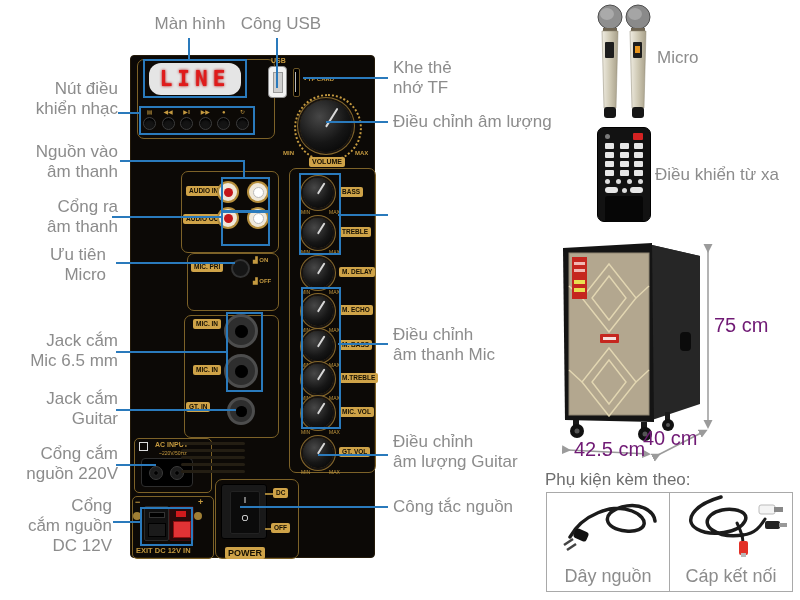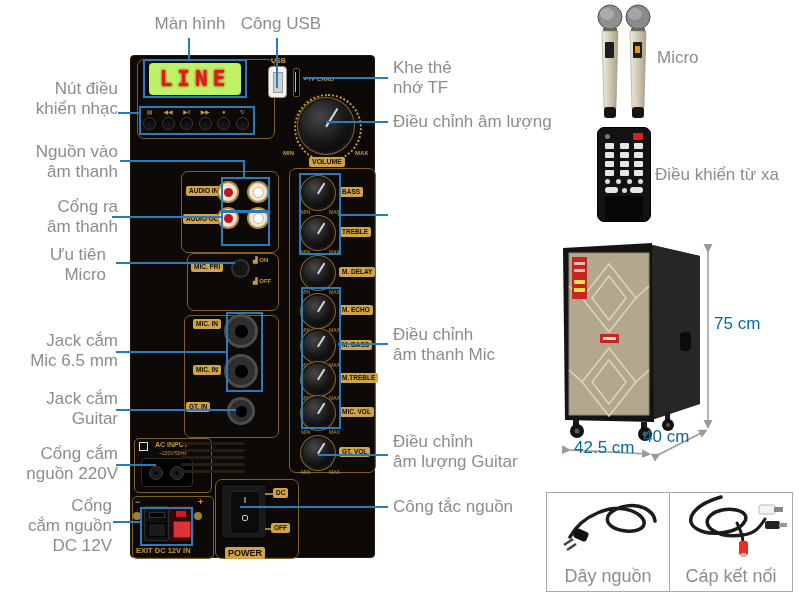--- a/index.html
+++ b/index.html
@@ -10,22 +10,22 @@
   .lbl.r{text-align:right;}
   .cline{position:absolute;background:#2a7abc;}
   .bbox{position:absolute;border:2px solid #2a7abc;}
   
   #panel{position:absolute;left:130px;top:55px;width:245px;height:503px;
          background:#0c0906;border-radius:4px;border:1px solid #241a0a;box-sizing:border-box;}
   .sect{position:absolute;border:1px solid #7d6228;border-radius:7px;}
   .g{color:#c59a40;}
   .bdg{position:absolute;background:#cfa348;color:#161003;font-weight:bold;font-size:6.5px;
        line-height:10px;padding:0 3px;border-radius:2px;white-space:nowrap;}
-  #display{position:absolute;left:18px;top:7px;width:92px;height:32px;background:#bef264;
-           border-radius:4px;display:flex;align-items:center;justify-content:center;}
+  #display{position:absolute;left:18px;top:7px;width:92px;height:32px;background:#e5e5e5;
+           border-radius:12px;display:flex;align-items:center;justify-content:center;}
   #display .seg{font-family:"DejaVu Sans Mono",monospace;font-weight:bold;font-size:21px;
                 color:#e01b1b;letter-spacing:5px;text-shadow:0 0 3px #a00;}
   .mbtnwrap{position:absolute;display:flex;justify-content:space-between;}
   .mcol{display:flex;flex-direction:column;align-items:center;width:15px;}
   .mico{color:#c59a40;font-size:6px;line-height:7px;height:8px;}
   .mbtn{width:11px;height:11px;border-radius:50%;background:#141414;border:1px solid #3c3c3c;
         box-shadow:inset 0 2px 2px #000;}
   .knob{position:absolute;border-radius:50%;
         background:radial-gradient(circle at 38% 32%,#474747,#161616 55%,#050505 90%);
         box-shadow:0 0 0 2px #171310,0 0 0 3px #86682c;}
@@ -34,21 +34,21 @@
   .mm{position:absolute;color:#c59a40;font-size:5px;line-height:6px;}
   .rca{position:absolute;width:18px;height:18px;border-radius:50%;background:#efe8da;
        box-shadow:0 0 0 2px #b58e3c;display:flex;align-items:center;justify-content:center;}
   .rca i{display:block;width:9px;height:9px;border-radius:50%;}
   .jack{position:absolute;border-radius:50%;background:#2e2e2e;border:3px solid #4d4d4d;
         display:flex;align-items:center;justify-content:center;box-sizing:border-box;}
   .jack i{display:block;border-radius:50%;background:#000;box-shadow:inset 0 0 3px #000;}
   .vent{position:absolute;left:50px;top:386px;width:64px;}
   .vent div{height:3px;border-radius:2px;background:#241e13;margin-bottom:4px;}
   
-  .dim{position:absolute;color:#0369a1;font-size:17px;}
+  .dim{position:absolute;color:#701a75;font-size:20px;}
   .accbox{position:absolute;left:546px;top:492px;width:247px;height:100px;border:1px solid #a9a9a9;
           display:flex;box-sizing:border-box;}
   .acccell{flex:1;position:relative;display:flex;flex-direction:column;align-items:center;
            justify-content:flex-end;}
   .acccell.divl{border-left:1px solid #a9a9a9;}
   .acclabel{color:#8c8c8c;font-size:18px;padding-bottom:4px;}
   .remote{position:absolute;left:597px;top:127px;width:54px;height:95px;background:#121212;
           border-radius:7px;border:1px solid #000;box-sizing:border-box;padding:5px 7px;}
   .rrow{display:flex;justify-content:space-between;margin-bottom:3px;align-items:center;}
   .rk{width:9px;height:6px;background:#e6e6e6;border-radius:1px;}
@@ -407,20 +407,21 @@
       <circle cx="120" cy="189" r="2" fill="#555"></circle>
 
     <line x1="160" y1="14" x2="160" y2="190" stroke="#9b9b9b" stroke-width="1.5" marker-start="url(#ah)" marker-end="url(#ah)"></line>
     <line x1="20" y1="214" x2="100" y2="218" stroke="#9b9b9b" stroke-width="1.5" marker-start="url(#ah)" marker-end="url(#ah)"></line>
     <line x1="110" y1="219" x2="157" y2="195" stroke="#9b9b9b" stroke-width="1.5" marker-start="url(#ah)" marker-end="url(#ah)"></line>
   </svg>
   <div class="dim" style="left:714px;top:314px;">75 cm</div>
   <div class="dim" style="left:574px;top:438px;">42.5 cm</div>
   <div class="dim" style="left:643px;top:427px;">40 cm</div>
 
+  <div class="lbl" style="left:545px;top:470px;color:#6e6e6e;">Phụ kiện kèm theo:</div>
   <div class="accbox">
     <div class="acccell">
       <svg width="110" height="62" viewBox="0 0 110 62" style="position:absolute;top:4px;left:5px;">
         <path d="M18,40 C30,18 60,6 80,14 C98,21 96,36 74,34 C52,32 48,16 70,10 C88,5 102,14 103,24" fill="none" stroke="#1b1b1b" stroke-width="3.5" stroke-linecap="round"></path>
         <rect x="22" y="33" width="14" height="10" rx="3" transform="rotate(24 29 38)" fill="#111"></rect>
         <line x1="12" y1="48" x2="21" y2="42" stroke="#444" stroke-width="2.5"></line>
         <line x1="15" y1="53" x2="24" y2="47" stroke="#444" stroke-width="2.5"></line>
       </svg>
       <div class="acclabel">Dây nguồn</div>
     </div>

